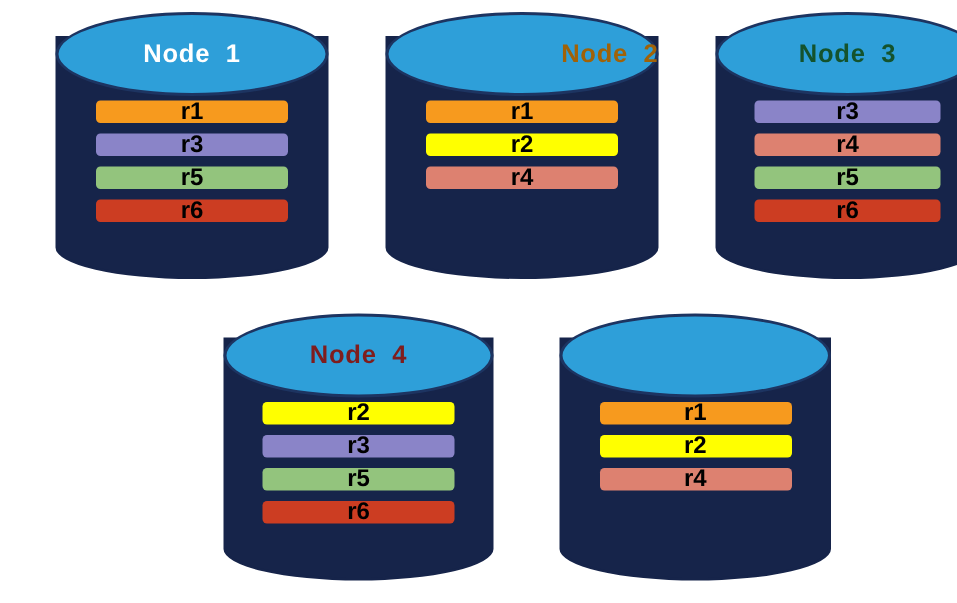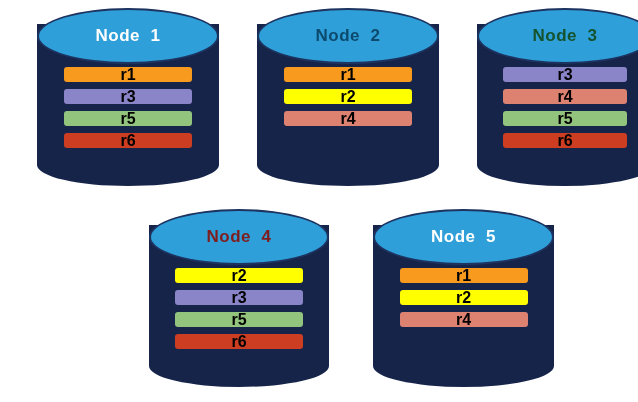--- a/index.html
+++ b/index.html
@@ -88,21 +88,21 @@
         <div class="bar" style="background: rgb(247, 154, 30); width: 128px; color: rgb(0, 0, 0);">r1</div>
         <div class="bar" style="background: rgb(138, 132, 200); width: 128px; color: rgb(0, 0, 0);">r3</div>
         <div class="bar" style="background: rgb(147, 196, 125); width: 128px; color: rgb(0, 0, 0);">r5</div>
         <div class="bar" style="background: rgb(204, 61, 34); width: 128px; color: rgb(0, 0, 0);">r6</div>
       </div>
     </div>
     <div class="node" style="left: 231px; top: 8px; width: 182px; height: 178px;">
       <div class="cyl">
         <div class="cyl-body" style="background: rgb(22, 36, 74); border-color: rgb(22, 36, 74);"></div>
         <div class="cyl-top" style="background: rgb(46, 159, 217); border-color: rgb(29, 52, 97);"></div>
-        <div class="cyl-title" style="color: #0c4a6e;">Node  2</div>
+        <div class="cyl-title" style="color: #a16207; text-align: right;">Node  2</div>
       </div>
       <div class="bars" style="top: 59px;">
         <div class="bar" style="background: rgb(247, 154, 30); width: 128px; color: rgb(0, 0, 0);">r1</div>
         <div class="bar" style="background: rgb(255, 255, 0); width: 128px; color: rgb(0, 0, 0);">r2</div>
         <div class="bar" style="background: rgb(221, 129, 112); width: 128px; color: rgb(0, 0, 0);">r4</div>
       </div>
     </div>
     <div class="node" style="left: 451px; top: 8px; width: 176px; height: 178px;">
       <div class="cyl">
         <div class="cyl-body" style="background: rgb(22, 36, 74); border-color: rgb(22, 36, 74);"></div>
@@ -126,21 +126,20 @@
         <div class="bar" style="background: rgb(255, 255, 0); width: 128px; color: rgb(0, 0, 0);">r2</div>
         <div class="bar" style="background: rgb(138, 132, 200); width: 128px; color: rgb(0, 0, 0);">r3</div>
         <div class="bar" style="background: rgb(147, 196, 125); width: 128px; color: rgb(0, 0, 0);">r5</div>
         <div class="bar" style="background: rgb(204, 61, 34); width: 128px; color: rgb(0, 0, 0);">r6</div>
       </div>
     </div>
     <div class="node" style="left: 347px; top: 209px; width: 181px; height: 178px;">
       <div class="cyl">
         <div class="cyl-body" style="background: rgb(22, 36, 74); border-color: rgb(22, 36, 74);"></div>
         <div class="cyl-top" style="background: rgb(46, 159, 217); border-color: rgb(29, 52, 97);"></div>
-        <div class="cyl-title" style="color: rgb(255, 255, 255);">Node  5</div>
       </div>
       <div class="bars" style="top: 59px;">
         <div class="bar" style="background: rgb(247, 154, 30); width: 128px; color: rgb(0, 0, 0);">r1</div>
         <div class="bar" style="background: rgb(255, 255, 0); width: 128px; color: rgb(0, 0, 0);">r2</div>
         <div class="bar" style="background: rgb(221, 129, 112); width: 128px; color: rgb(0, 0, 0);">r4</div>
       </div>
     </div>
   </div>
 
 </body></html>

